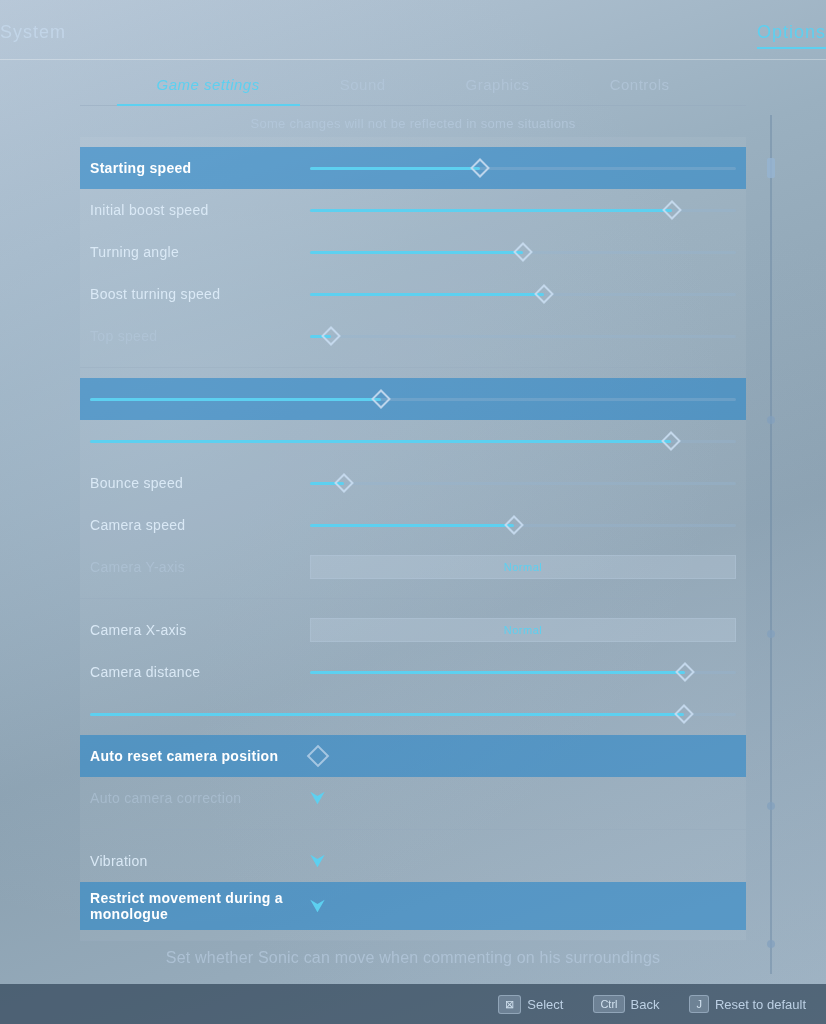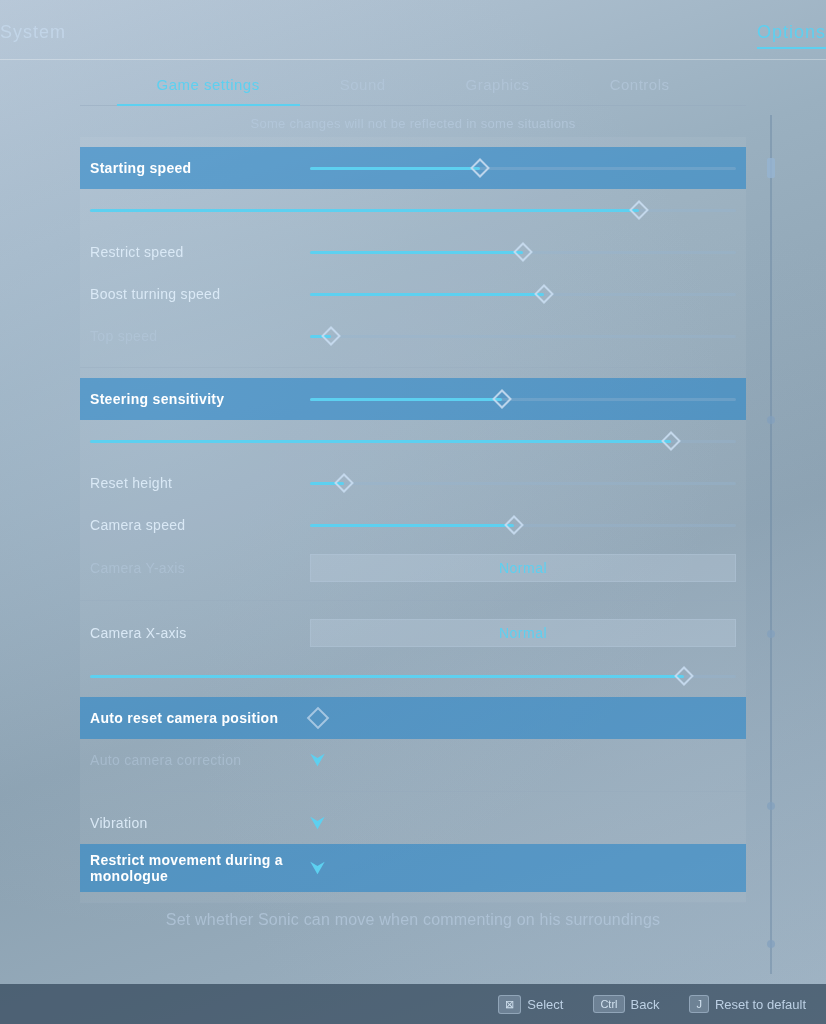--- a/index.html
+++ b/index.html
@@ -67,20 +67,21 @@
       font-size: 15px;
       padding: 12px 40px;
       color: rgba(180,200,220,0.7);
       cursor: pointer;
       position: relative;
       letter-spacing: 0.5px;
     }
 
     .sub-tab.active {
       color: #5dd0f0;
+      font-style: italic;
     }
     .sub-tab.active::after {
       content: '';
       position: absolute;
       bottom: -1px;
       left: 0;
       right: 0;
       height: 2px;
       background: #5dd0f0;
     }
@@ -204,21 +205,21 @@
       transform: translateY(-50%) rotate(45deg);
     }
 
     
     .toggle-value {
       flex: 1;
       background: rgba(200,215,230,0.25);
       border: 1px solid rgba(180,200,220,0.4);
       text-align: center;
       padding: 5px 10px;
-      font-size: 14px;
+      font-size: 11px;
       color: #5dd0f0;
       letter-spacing: 0.5px;
     }
 
     
     .diamond-icon {
       width: 16px;
       height: 16px;
       border: 2px solid rgba(200,220,240,0.7);
       transform: rotate(45deg);
@@ -313,30 +314,31 @@
         <span class="setting-label">Starting speed</span>
         <div class="slider-container">
           <div class="slider-track">
             <div class="slider-fill fill-40"></div>
           </div>
           <div class="slider-thumb" style="left: calc(40% - 7px); right: auto; position: absolute;"></div>
         </div>
       </div>
 
       <div class="setting-row">
+        <span class="setting-label">Initial boost speed</span>
         <div class="slider-container">
           <div class="slider-track">
             <div class="slider-fill fill-85"></div>
           </div>
           <div class="slider-thumb" style="left: calc(85% - 7px); right: auto; position: absolute;"></div>
         </div>
       </div>
 
       <div class="setting-row">
-        <span class="setting-label">Restrict speed</span>
+        <span class="setting-label">Turning angle</span>
         <div class="slider-container">
           <div class="slider-track">
             <div class="slider-fill fill-50"></div>
           </div>
           <div class="slider-thumb" style="left: calc(50% - 7px); right: auto; position: absolute;"></div>
         </div>
       </div>
 
       <div class="setting-row">
         <span class="setting-label">Boost turning speed</span>
@@ -355,40 +357,39 @@
             <div class="slider-fill fill-5"></div>
           </div>
           <div class="slider-thumb" style="left: calc(5% - 7px); right: auto; position: absolute;"></div>
         </div>
       </div>
     </div>
 
     <div class="section">
 
       <div class="setting-row highlighted">
-        <span class="setting-label">Steering sensitivity</span>
         <div class="slider-container">
           <div class="slider-track">
             <div class="slider-fill fill-45"></div>
           </div>
           <div class="slider-thumb" style="left: calc(45% - 7px); right: auto; position: absolute;"></div>
         </div>
       </div>
 
       <div class="setting-row">
         <div class="slider-container">
           <div class="slider-track">
             <div class="slider-fill fill-90"></div>
           </div>
           <div class="slider-thumb" style="left: calc(90% - 7px); right: auto; position: absolute;"></div>
         </div>
       </div>
 
       <div class="setting-row">
-        <span class="setting-label">Reset height</span>
+        <span class="setting-label">Bounce speed</span>
         <div class="slider-container">
           <div class="slider-track">
             <div class="slider-fill" style="width: 8%;"></div>
           </div>
           <div class="slider-thumb" style="left: calc(8% - 7px); right: auto; position: absolute;"></div>
         </div>
       </div>
 
       <div class="setting-row">
         <span class="setting-label">Camera speed</span>
@@ -406,20 +407,29 @@
       </div>
     </div>
 
     <div class="section">
 
       <div class="setting-row">
         <span class="setting-label">Camera X-axis</span>
         <div class="toggle-value">Normal</div>
       </div>
 
+      <div class="setting-row">
+        <span class="setting-label">Camera distance</span>
+        <div class="slider-container">
+          <div class="slider-track">
+            <div class="slider-fill fill-88"></div>
+          </div>
+          <div class="slider-thumb" style="left: calc(88% - 7px); right: auto; position: absolute;"></div>
+        </div>
+      </div>
 
       <div class="setting-row">
         <div class="slider-container">
           <div class="slider-track">
             <div class="slider-fill fill-92"></div>
           </div>
           <div class="slider-thumb" style="left: calc(92% - 7px); right: auto; position: absolute;"></div>
         </div>
       </div>
 

